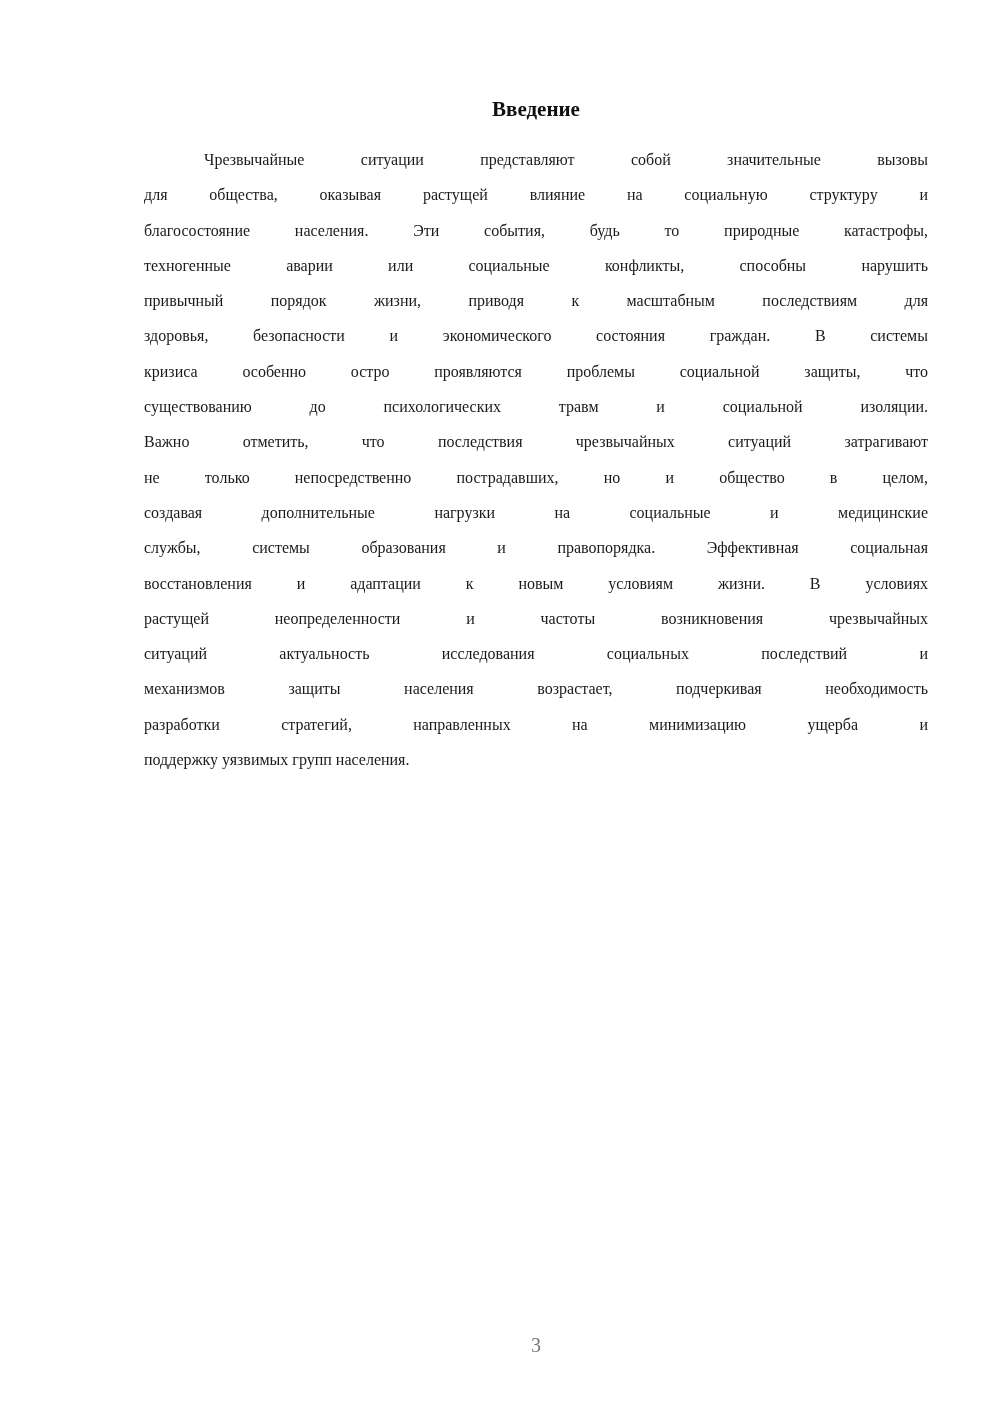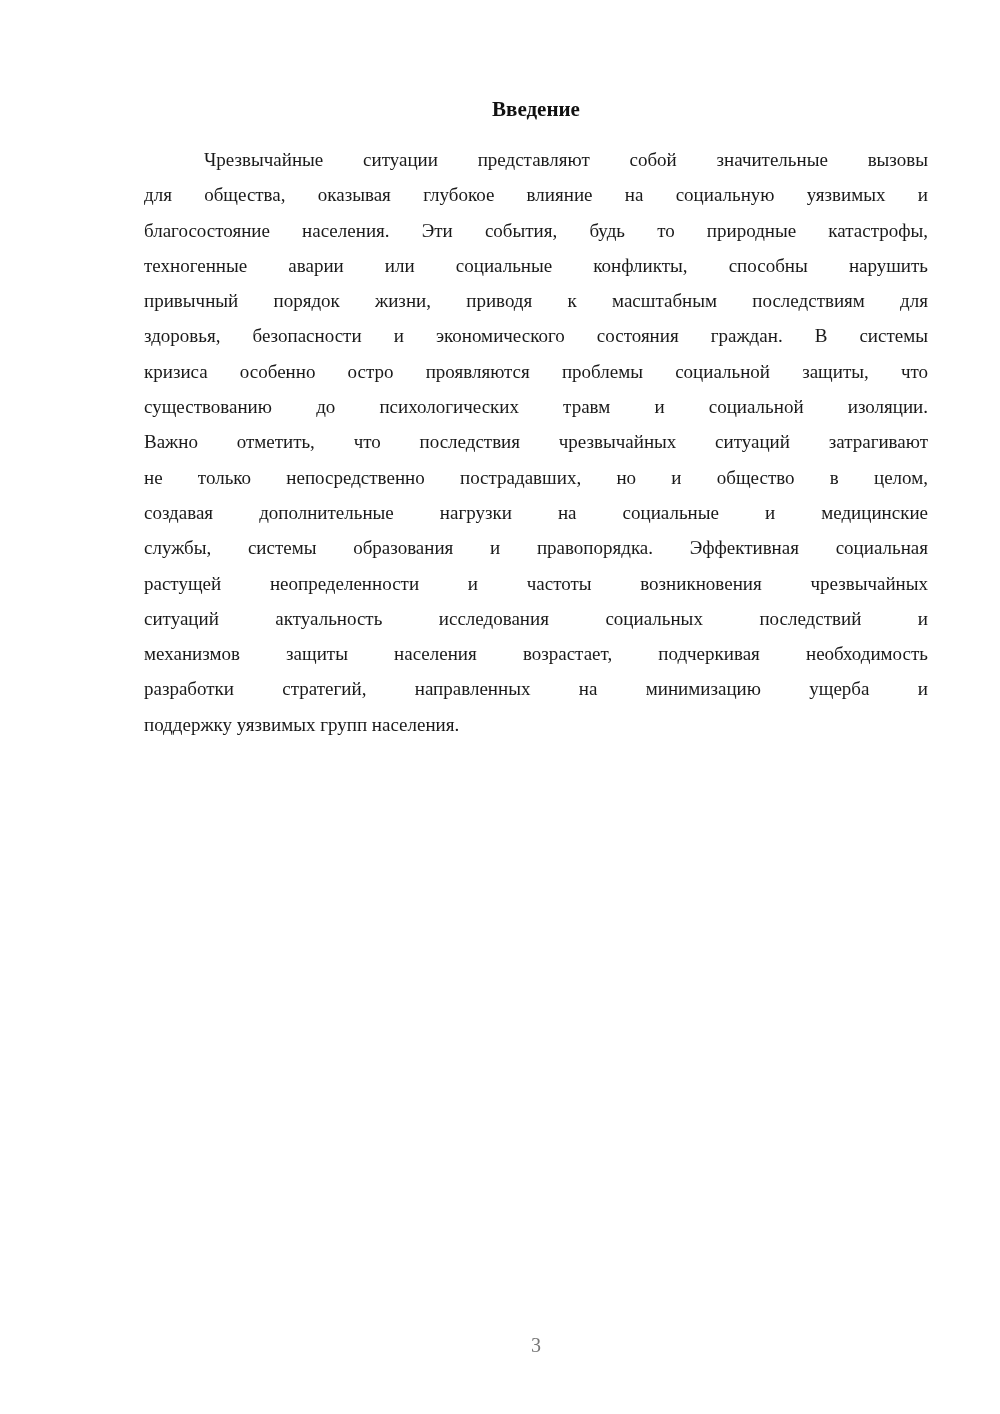--- a/index.html
+++ b/index.html
@@ -4,51 +4,52 @@
 <style>
   html, body { margin: 0; padding: 0; background: #ffffff; }
   body { width: 1000px; height: 1414px; position: relative; overflow: hidden; }
   .page { position: absolute; left: 0; top: 0; width: 902px; height: 1414px; background: #fff; }
   .title {
     position: absolute; top: 97px; left: 0; width: 1072px; text-align: center;
     font-family: "Liberation Serif", serif; font-weight: bold; font-size: 21px; color: #111;
   }
   .body-text {
     position: absolute; left: 144px; top: 142px; width: 784px;
-    font-family: "Liberation Serif", serif; font-size: 19px; color: #1a1a1a;
+    font-family: "Liberation Serif", serif; font-size: 16px; color: #1a1a1a;
   }
   .line {
     height: 35.3px; line-height: 35.3px; white-space: nowrap;
     text-align: justify; text-align-last: justify;
   }
   .line.first { text-indent: 60px; }
   .line.last { text-align-last: left; }
   .page-number {
     position: absolute; top: 1334px; left: 0; width: 1072px; text-align: center;
     font-family: "Liberation Serif", serif; font-size: 20px; color: #777;
   }
 </style>
 </head>
 <body>
 
 <div class="page">
   <div class="title">Введение</div>
   <div class="body-text" id="body">
       <div class="line first">Чрезвычайные ситуации представляют собой значительные вызовы</div>
-      <div class="line">для общества, оказывая глубокое влияние на социальную уязвимых и</div>
+      <div class="line">для общества, оказывая растущей влияние на социальную структуру и</div>
       <div class="line">благосостояние населения. Эти события, будь то природные катастрофы,</div>
       <div class="line">техногенные аварии или социальные конфликты, способны нарушить</div>
       <div class="line">привычный порядок жизни, приводя к масштабным последствиям для</div>
       <div class="line">здоровья, безопасности и экономического состояния граждан. В системы</div>
       <div class="line">кризиса особенно остро проявляются проблемы социальной защиты, что</div>
       <div class="line">существованию до психологических травм и социальной изоляции.</div>
       <div class="line">Важно отметить, что последствия чрезвычайных ситуаций затрагивают</div>
       <div class="line">не только непосредственно пострадавших, но и общество в целом,</div>
       <div class="line">создавая дополнительные нагрузки на социальные и медицинские</div>
       <div class="line">службы, системы образования и правопорядка. Эффективная социальная</div>
+      <div class="line">восстановления и адаптации к новым условиям жизни. В условиях</div>
       <div class="line">растущей неопределенности и частоты возникновения чрезвычайных</div>
       <div class="line">ситуаций актуальность исследования социальных последствий и</div>
       <div class="line">механизмов защиты населения возрастает, подчеркивая необходимость</div>
       <div class="line">разработки стратегий, направленных на минимизацию ущерба и</div>
       <div class="line last">поддержку уязвимых групп населения.</div>
     </div>
   <div class="page-number">3</div>
 </div>
 
 </body></html>

